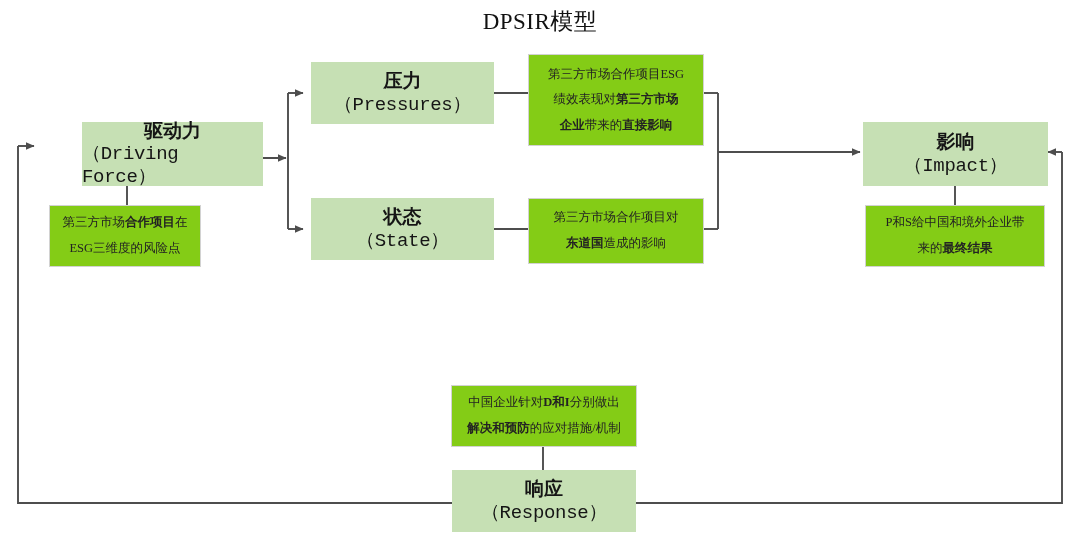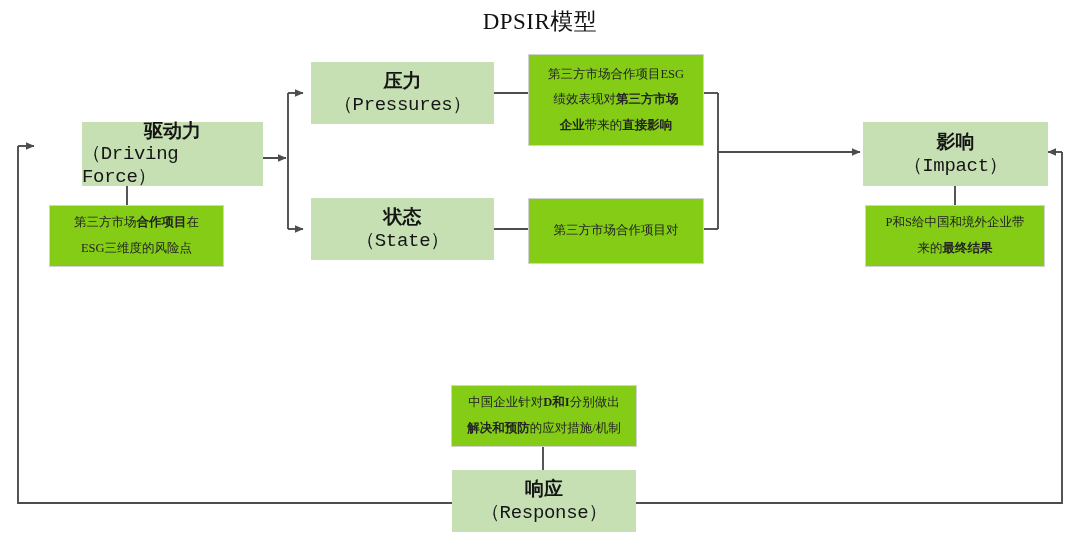--- a/index.html
+++ b/index.html
@@ -146,33 +146,34 @@
   <div class="node" style="left:863px; top:122px; width:185px; height:64px;">
     <span class="cn">影响</span>
     <span class="en">（Impact）</span>
   </div>
 
   <div class="node" style="left:452px; top:470px; width:184px; height:62px;">
     <span class="cn">响应</span>
     <span class="en">（Response）</span>
   </div>
 
-  <div class="note" style="left:49px; top:205px; width:175px; height:62px;">
+  <div class="note" style="left:49px; top:205px; width:152px; height:62px;">
       <div class="ln"><span>第三方市场</span><b>合作项目</b><span>在</span></div>
       <div class="ln"><span>ESG三维度的风险点</span></div>
     </div>
 
   <div class="note" style="left:528px; top:54px; width:176px; height:92px;">
       <div class="ln"><span>第三方市场合作项目ESG</span></div>
       <div class="ln"><span>绩效表现对</span><b>第三方市场</b></div>
       <div class="ln"><b>企业</b><span>带来的</span><b>直接影响</b></div>
     </div>
 
   <div class="note" style="left:528px; top:198px; width:176px; height:66px;">
       <div class="ln"><span>第三方市场合作项目对</span></div>
+      <div class="ln"><b>东道国</b><span>造成的影响</span></div>
     </div>
 
   <div class="note" style="left:451px; top:385px; width:186px; height:62px;">
       <div class="ln"><span>中国企业针对</span><b>D和I</b><span>分别做出</span></div>
       <div class="ln"><b>解决和预防</b><span>的应对措施/机制</span></div>
     </div>
 
   <div class="note" style="left:865px; top:205px; width:180px; height:62px;">
       <div class="ln"><span>P和S给中国和境外企业带</span></div>
       <div class="ln"><span>来的</span><b>最终结果</b></div>

